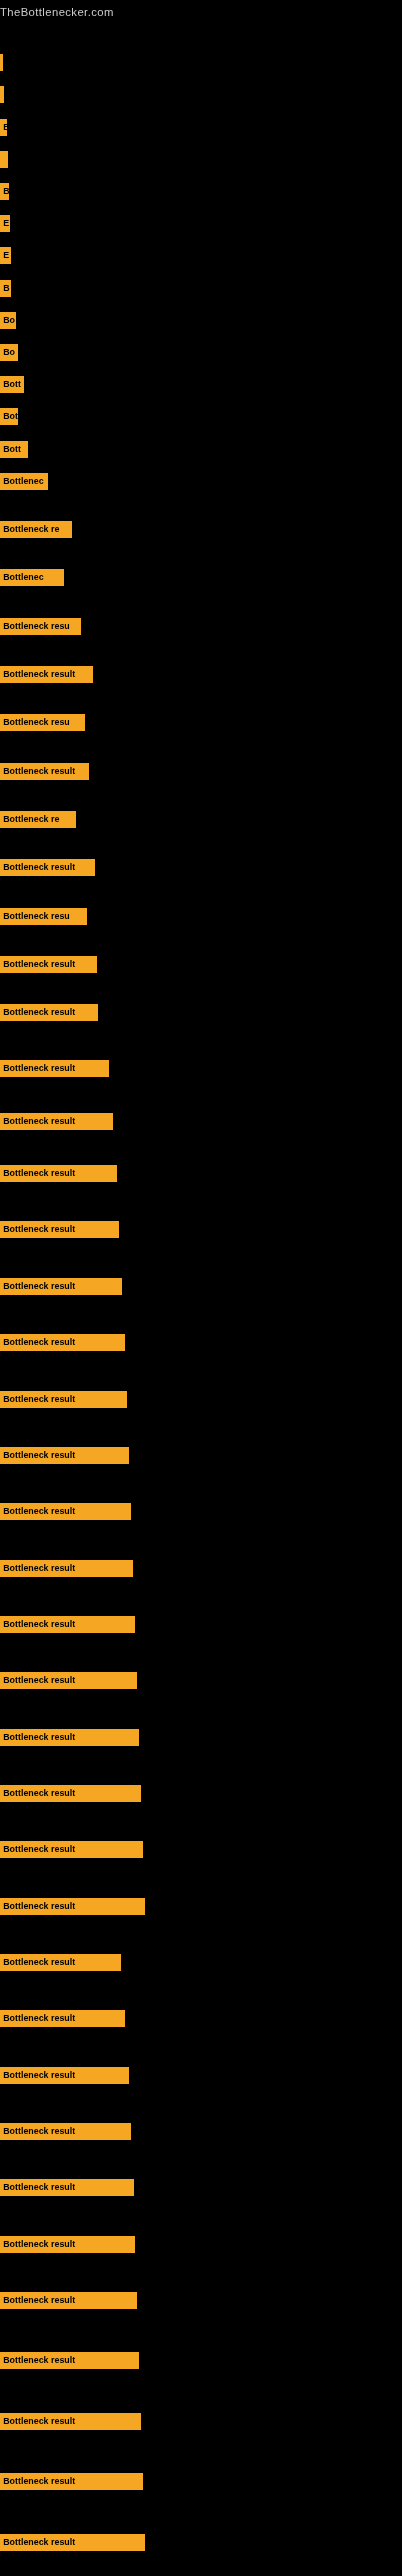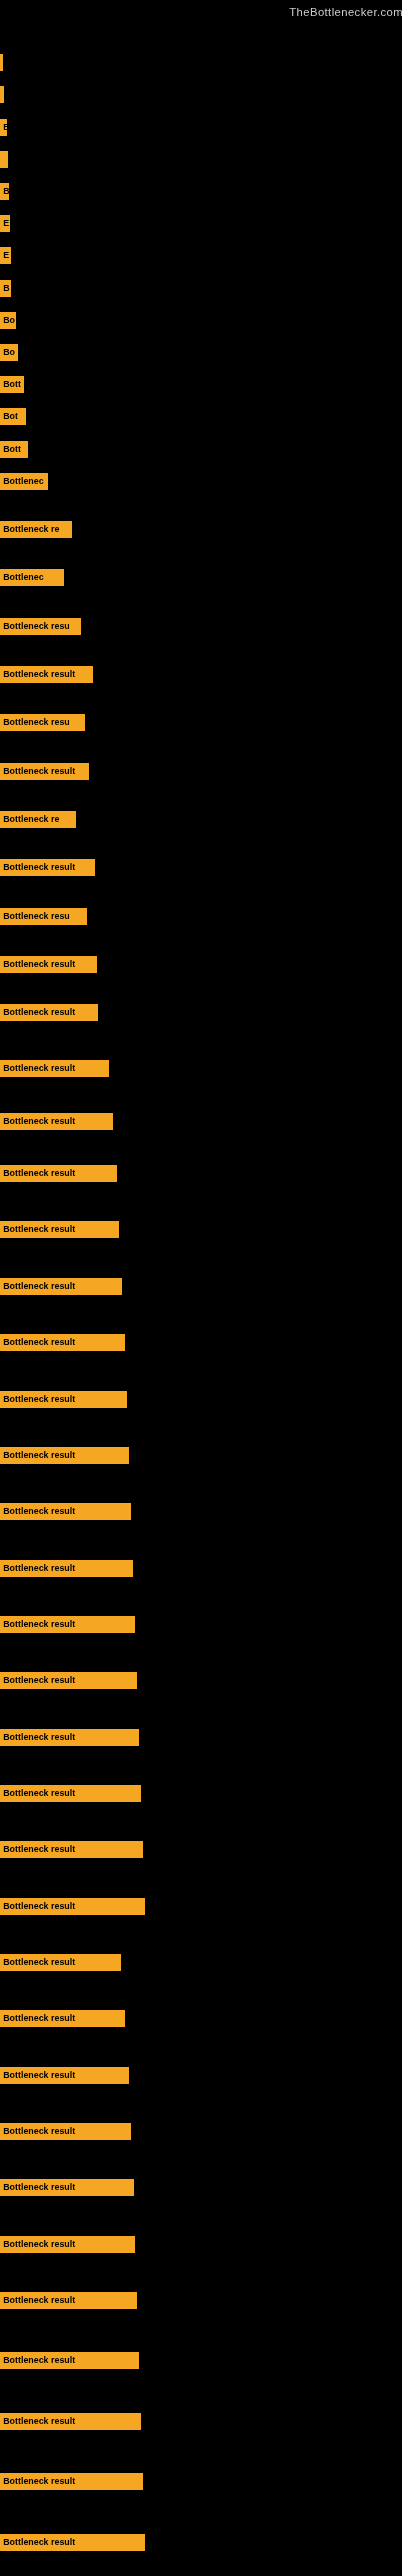--- a/index.html
+++ b/index.html
@@ -10,21 +10,21 @@
     body {
       background-color: #000000;
       width: 403px;
       min-height: 2576px;
       font-family: Arial, sans-serif;
       position: relative;
     }
     .site-title {
       color: #cccccc;
       font-size: 11.3px;
-      text-align: right;
+      text-align: left;
       padding: 6.4px 0 3.2px 0;
       letter-spacing: 0.4px;
     }
     .chart-area {
       position: relative;
       width: 403px;
       height: 2544px;
       background: #000000;
     }
     .bar-item {
@@ -97,21 +97,21 @@
       <div class="bar-fill" style="width: 17.7px;">
         <span class="bar-label">Bo</span>
       </div>
     </div>
     <div class="bar-item" style="top: 354px; left: 0px;">
       <div class="bar-fill" style="width: 24px;">
         <span class="bar-label">Bott</span>
       </div>
     </div>
     <div class="bar-item" style="top: 386px; left: 0px;">
-      <div class="bar-fill" style="width: 26px;">
+      <div class="bar-fill" style="width: 18px;">
         <span class="bar-label">Bot</span>
       </div>
     </div>
     <div class="bar-item" style="top: 419px; left: 0px;">
       <div class="bar-fill" style="width: 28px;">
         <span class="bar-label">Bott</span>
       </div>
     </div>
     <div class="bar-item" style="top: 451px; left: 0px;">
       <div class="bar-fill" style="width: 48px;">

